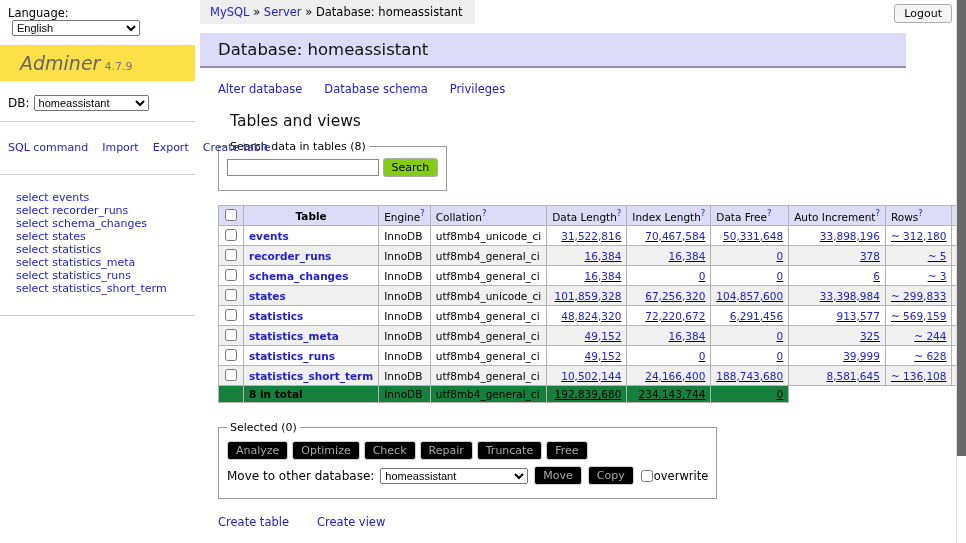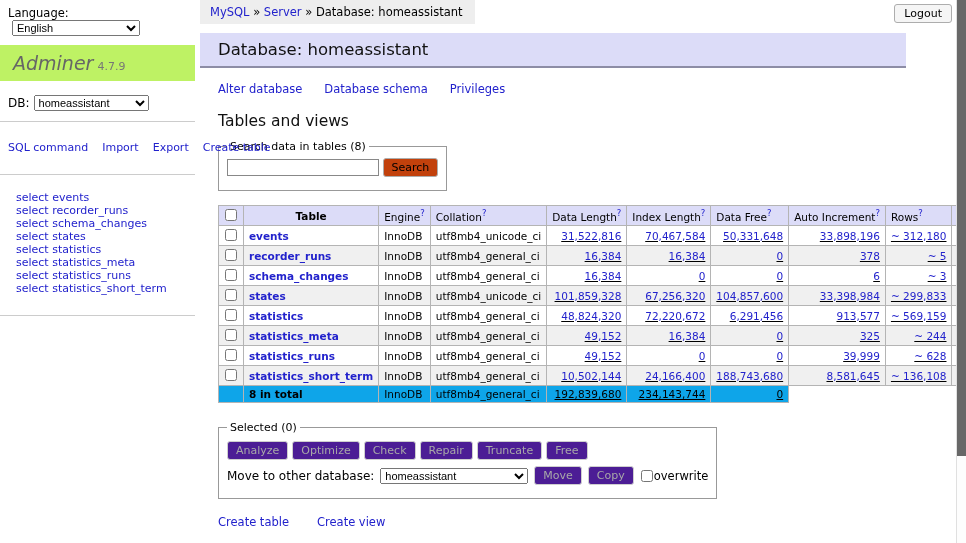--- a/index.html
+++ b/index.html
@@ -11,21 +11,21 @@
     font-family: "DejaVu Sans", "Liberation Sans", sans-serif;
     font-size: 12px;
   }
   a { color: #2222cc; text-decoration: none; cursor: pointer; }
 
   
   .sidebar { position: absolute; left: 0; top: 0; width: 195px; height: 543px; background: #fff; }
   .lang-row { padding: 6px 8px 0 8px; font-size: 11.5px; }
   .lang-row select { width: 128px; margin-left: 4px; font-size: 11px; }
   h1.app-title {
-    margin: 9px 0 0 0; padding: 7px 13px; background: #bef264;
+    margin: 9px 0 0 0; padding: 7px 20px; background: #fde047;
     font-style: italic; font-weight: normal; font-size: 19px; color: #666;
   }
   h1.app-title .version { font-size: 11px; font-style: normal; color: #777; margin-left: 4px; }
   .db-row { padding: 14px 8px 10px 8px; font-size: 12px; }
   .db-row select { width: 115px; margin-left: 4px; font-size: 11px; }
   .sidebar hr { border: none; border-top: 1px solid #ccc; margin: 0; }
   .sidebar-actions { width: 165px; padding: 8px 8px; font-size: 11px; line-height: 1.25; }
   .sidebar-actions a { margin-right: 14px; white-space: nowrap; }
   ul.table-list { list-style: none; margin: 8px; padding: 8px 8px 12px 8px; font-size: 11px; line-height: 13px; }
   ul.table-list a { white-space: nowrap; }
@@ -45,47 +45,47 @@
   
   .content { margin-left: 200px; width: 706px; }
   h2.page-title {
     margin: 9px 0 0 0; padding: 7px 0 7px 18px;
     background: #dcdcf8; border-bottom: 2px solid #8d8da6;
     font-weight: normal; font-size: 16.5px; color: #111;
   }
   .inner { padding-left: 18px; }
   .db-links { margin: 14px 0 0 0; font-size: 11.5px; }
   .db-links a { margin-right: 22px; }
-  h3.section { margin: 16px 0 10px 0; font-weight: normal; font-size: 15.5px; color: #111; }
+  h3.section { margin: 16px 0 10px 12px; font-weight: normal; font-size: 15.5px; color: #111; }
 
   fieldset {
     border: 1px solid #999; border-radius: 0; margin: 0; padding: 5px 8px 13px 8px;
     display: inline-block; font-size: 11px;
   }
   fieldset legend { font-size: 11px; padding: 0 3px; }
   .search-input { width: 152px; height: 17px; border: 1px solid #888; font-size: 11px; padding: 1px 3px; }
   .btn {
-    font-size: 11px; padding: 2px 8px; background: #c2410c;
+    font-size: 11px; padding: 2px 8px; background: #84cc16;
     border: 1px solid #adadad; border-radius: 3px; font-family: inherit; cursor: pointer;
   }
-  .btn:disabled { color: #a8a8a8; border-color: #cfcfcf; background: #4c1d95; cursor: default; }
+  .btn:disabled { color: #a8a8a8; border-color: #cfcfcf; background: #000000; cursor: default; }
 
   
   table.db-tables { border-collapse: collapse; margin-top: 14px; font-size: 10.5px; }
   table.db-tables th, table.db-tables td {
     border: 1px solid #b4b4b4; padding: 2px 5px; white-space: nowrap; height: 17px;
   }
   table.db-tables thead th { background: #dcdcf8; font-weight: normal; text-align: left; }
   table.db-tables thead th.col-table { text-align: center; font-weight: bold; }
   table.db-tables sup a { font-size: 8.5px; }
   tr.even td { background: #f0f0f0; }
   td.num, th.num { text-align: right; text-decoration: underline; }
   td.check, th.check { text-align: center; width: 18px; padding: 1px 2px; }
   td.name a { font-weight: bold; }
-  tr.total td { font-weight: normal; background: #0ea5e9; }
+  tr.total td { font-weight: normal; background: #15803d; }
   tr.total td.name { font-weight: bold; }
   input[type="checkbox"] { width: 12px; height: 12px; margin: 1px; }
 
   .selected-fieldset { margin-top: 18px; min-width: 392px; }
   .selected-buttons { margin: 2px 0 6px 0; }
   .selected-buttons .btn { margin-right: 4px; }
   .move-row { font-size: 12px; display: flex; align-items: center; }
   .move-row select { width: 148px; margin: 0 6px; font-size: 11px; }
   .move-row .btn { margin-right: 6px; }
   .move-row label { font-size: 11.5px; display: flex; align-items: center; }

